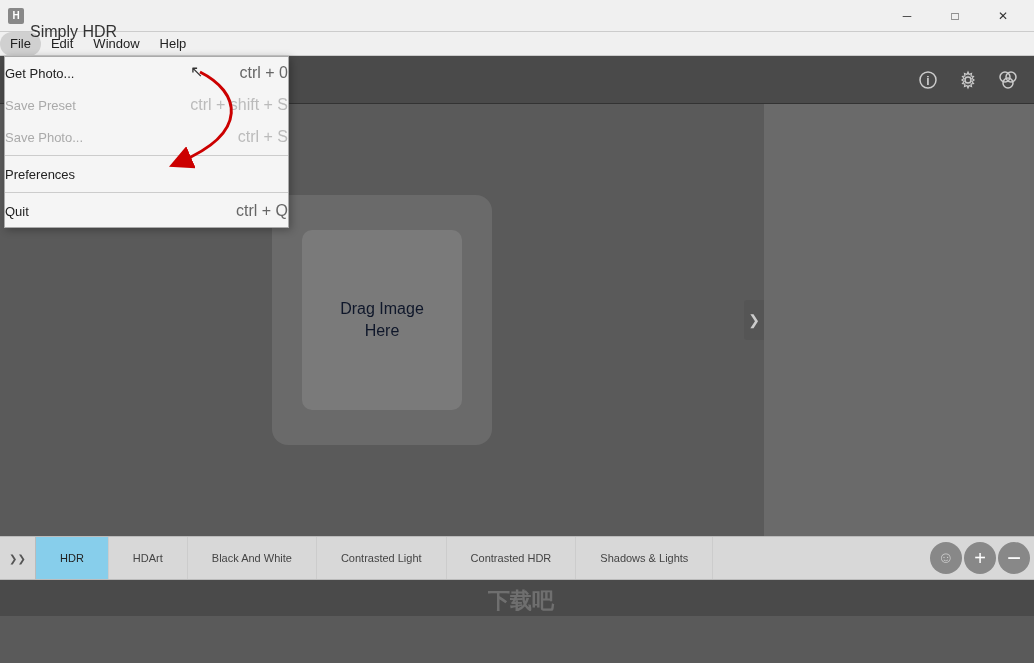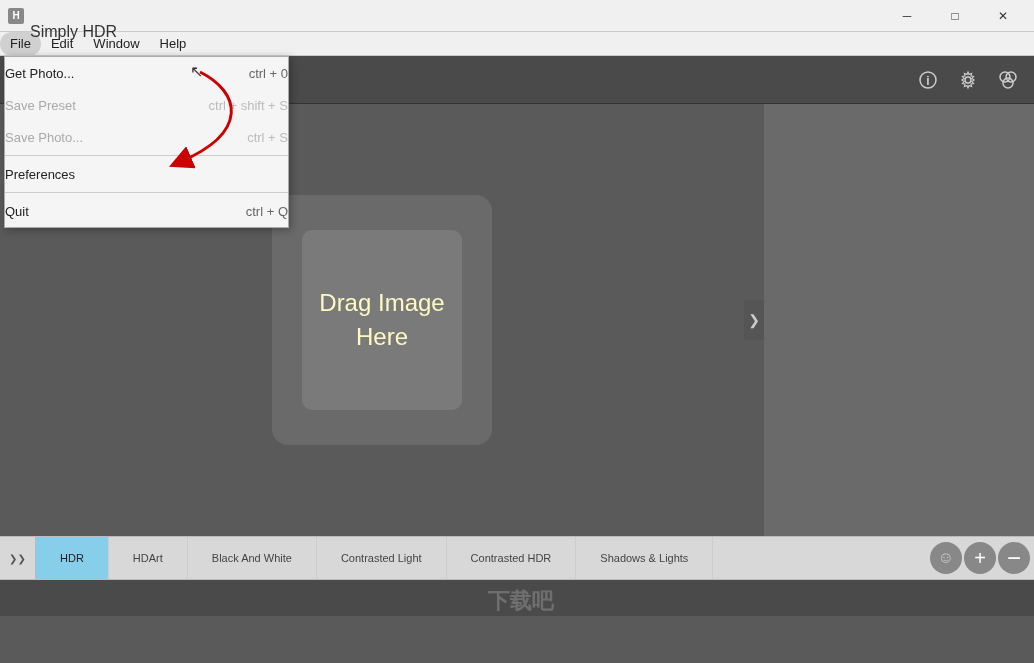--- a/index.html
+++ b/index.html
@@ -91,21 +91,21 @@
       justify-content: space-between;
       padding: 6px 0;
       font-size: 13px;
       color: #222;
       cursor: pointer;
       height: 32px;
     }
     .dropdown-item.disabled { color: #aaa; cursor: default; }
     .dropdown-item .shortcut {
       color: #666;
-      font-size: 13px;
+      font-size: 16px;
     }
     .dropdown-item.disabled .shortcut { color: #bbb; }
     .dropdown-divider {
       height: 1px;
       background: #ccc;
       margin: 2px 0;
     }
 
     
     .toolbar {
@@ -178,22 +178,22 @@
       width: 160px;
       height: 180px;
       background: #7a7a7a;
       border-radius: 10px;
       display: flex;
       align-items: center;
       justify-content: center;
       flex-direction: column;
     }
     .drop-zone-text {
-      color: #fef9c3;
-      font-size: 24px;
+      color: #0f172a;
+      font-size: 16px;
       text-align: center;
       line-height: 1.4;
     }
 
     
     .right-panel {
       width: 270px;
       background: #6a6a6a;
     }
 

